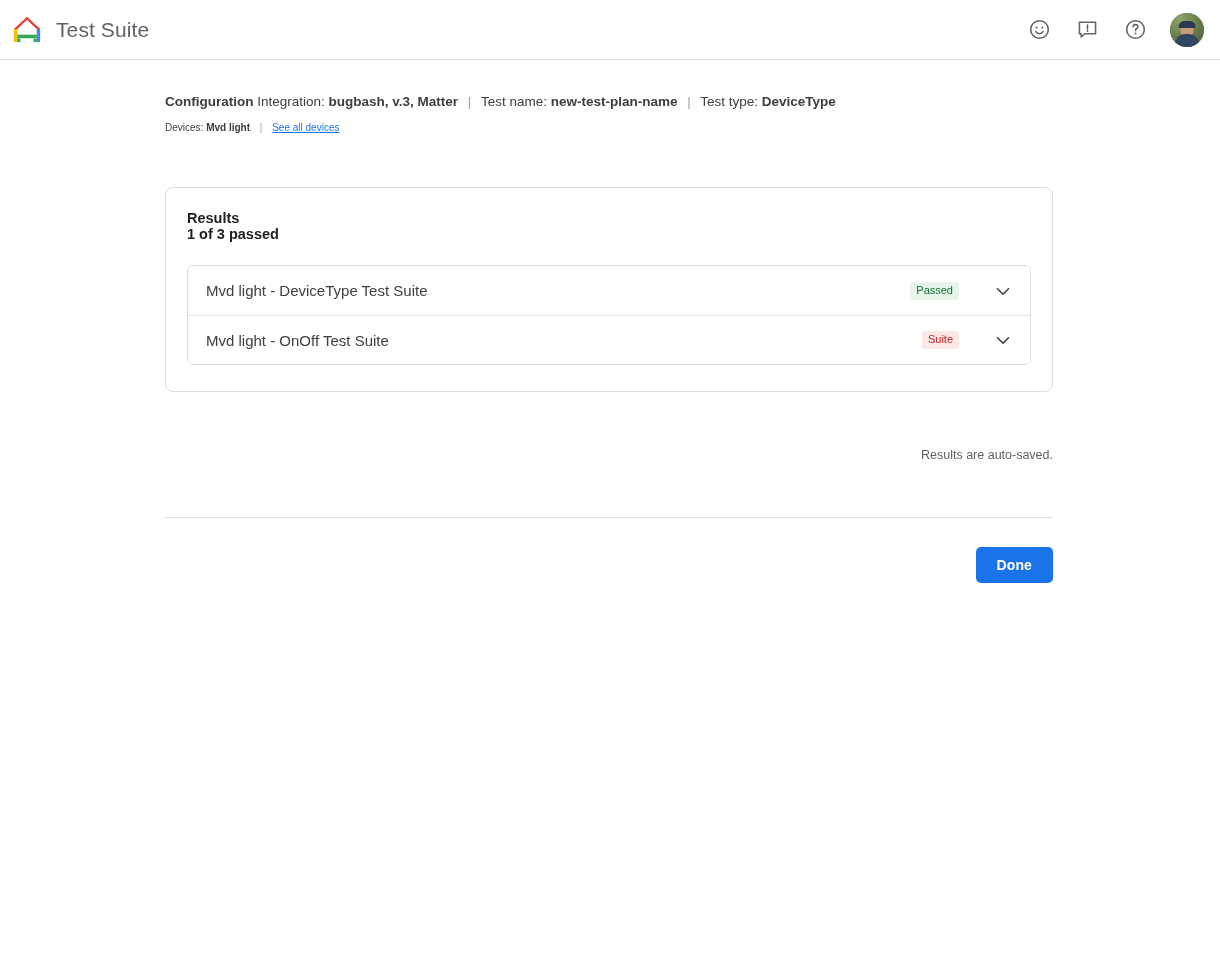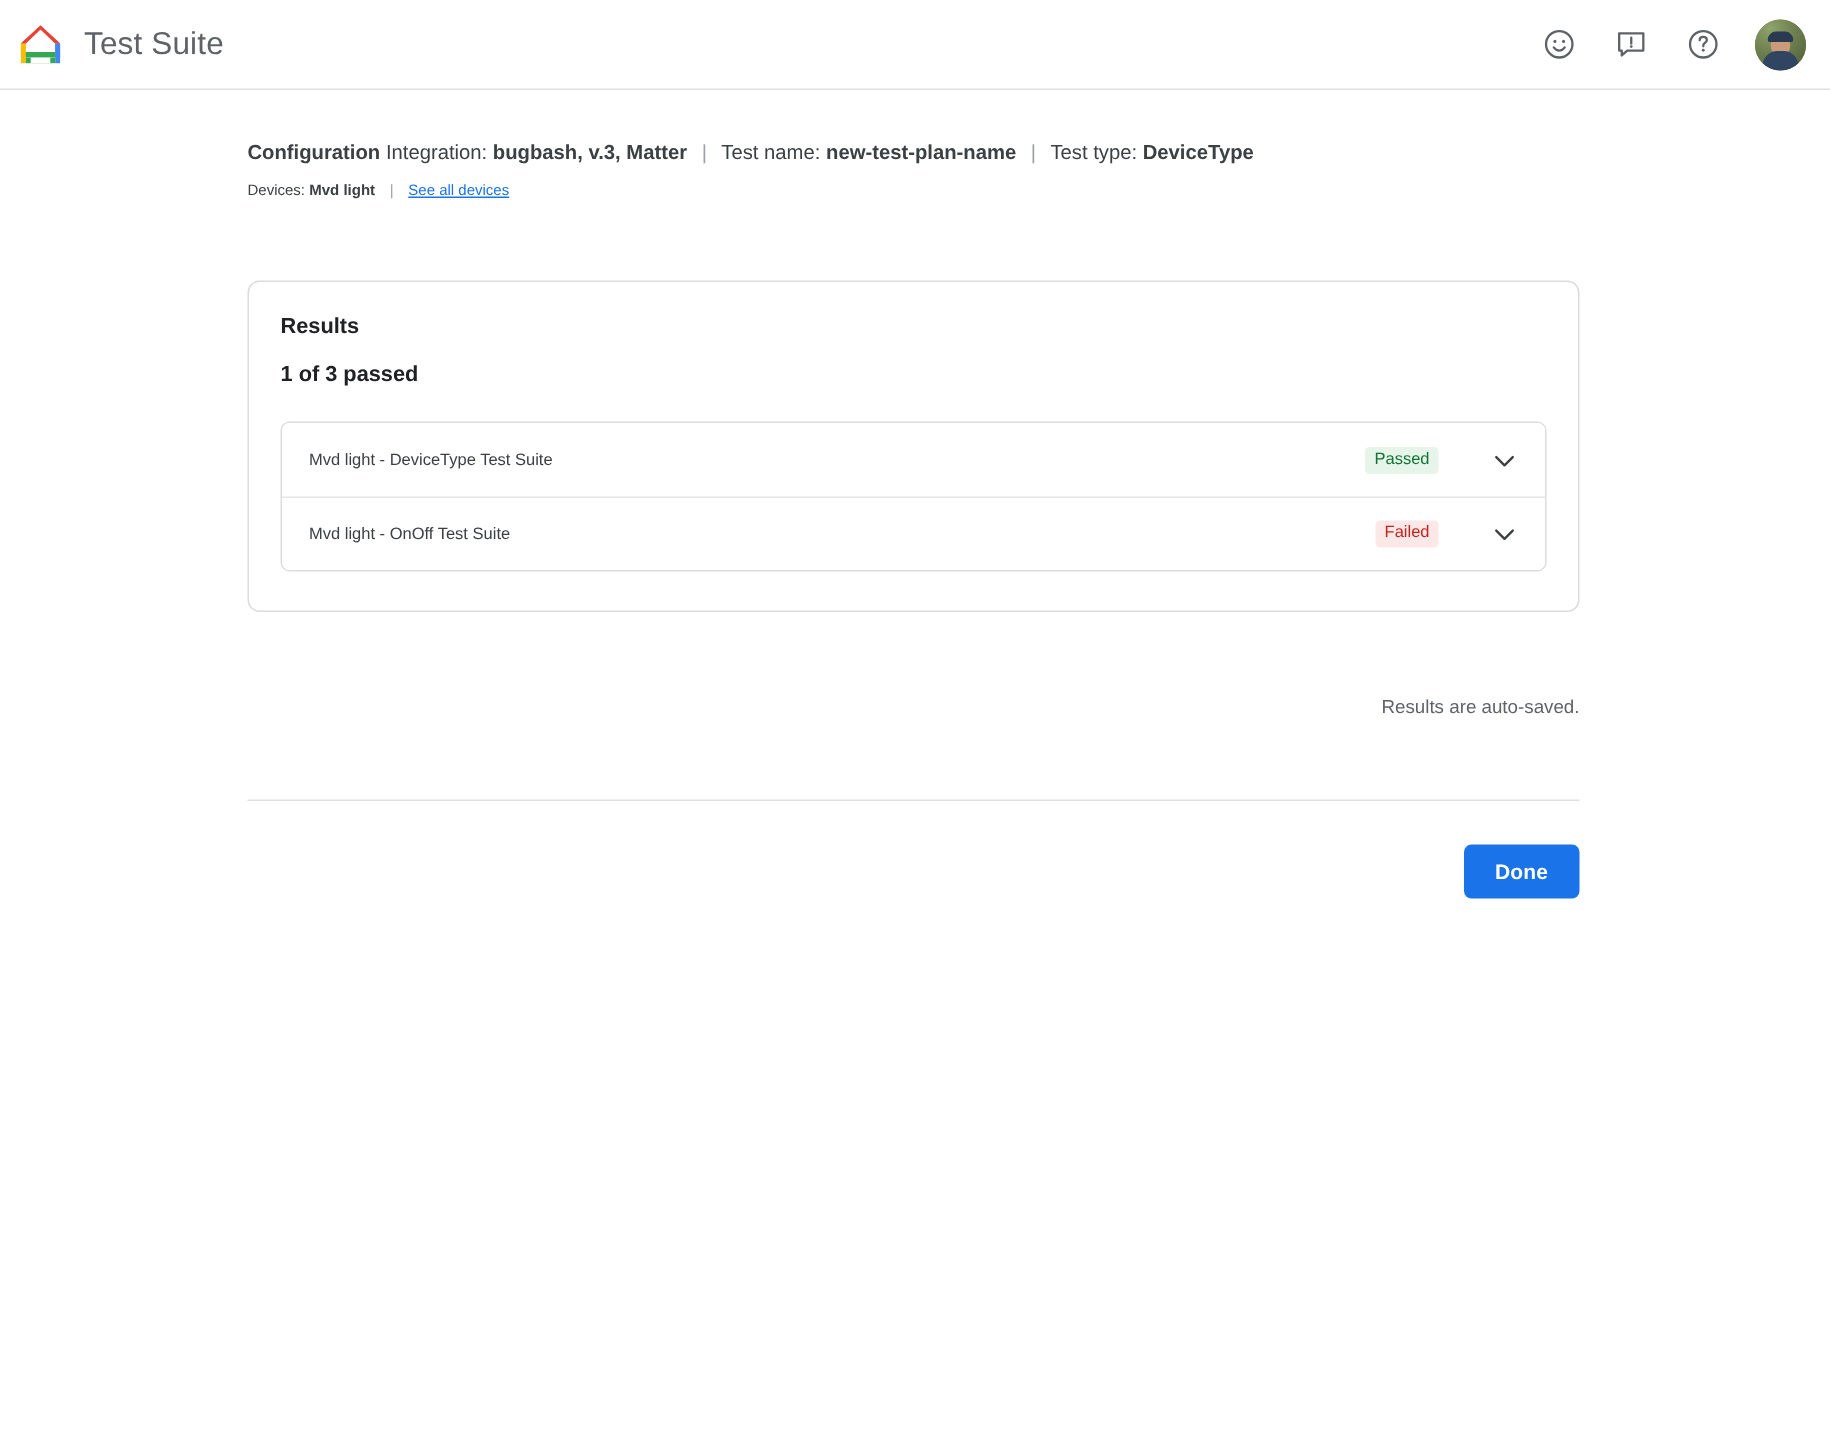--- a/index.html
+++ b/index.html
@@ -158,38 +158,38 @@
   }
   .rerun-btn .rlabel {
     color: #1a73e8;
     font-size: 14px;
     font-weight: 700;
     white-space: nowrap;
   }
 
   .results-body { padding: 22px 21px 26px 21px; }
   .results-h { font-size: 14.5px; font-weight: 700; color: #202124; }
-  .results-sub { font-size: 14.5px; font-weight: 700; color: #202124; margin-top: 16px; }
+  .results-sub { font-size: 14.5px; font-weight: 700; color: #202124; }
 
   .suite-list {
     margin-top: 23px;
     border: 1px solid #dadce0;
     border-radius: 6px;
     overflow: hidden;
   }
   .suite-row {
     height: 49px;
     display: flex;
     align-items: center;
     padding: 0 12px 0 18px;
     background: #fff;
     cursor: pointer;
   }
   .suite-row + .suite-row { border-top: 1px solid #e4e6e8; }
-  .suite-name { font-size: 11px; color: #3c4043; flex: 1; }
+  .suite-name { font-size: 15px; color: #3c4043; flex: 1; }
   .badge {
     font-size: 11px;
     padding: 2px 6px 3px 6px;
     border-radius: 3px;
     margin-right: 29px;
     line-height: 13px;
     white-space: nowrap;
   }
   .badge.passed { background: #e6f4ea; color: #137333; }
   .badge.failed { background: #fce8e6; color: #c5221f; }
@@ -332,21 +332,21 @@
               <span class="suite-name">Mvd light - DeviceType Test Suite</span>
               <span class="badge passed">Passed</span>
               <span class="chev-btn">
                 <svg width="22" height="22" viewBox="0 0 24 24" fill="none" stroke="#3c4043" stroke-width="1.7" stroke-linecap="round" stroke-linejoin="round">
                   <polyline points="6,9.5 12,15.5 18,9.5"></polyline>
                 </svg>
               </span>
             </div>
             <div class="suite-row">
               <span class="suite-name">Mvd light - OnOff Test Suite</span>
-              <span class="badge failed">Failed</span>
+              <span class="badge failed">Suite</span>
               <span class="chev-btn">
                 <svg width="22" height="22" viewBox="0 0 24 24" fill="none" stroke="#3c4043" stroke-width="1.7" stroke-linecap="round" stroke-linejoin="round">
                   <polyline points="6,9.5 12,15.5 18,9.5"></polyline>
                 </svg>
               </span>
             </div>
           </div>
       </div>
     </div>
 

